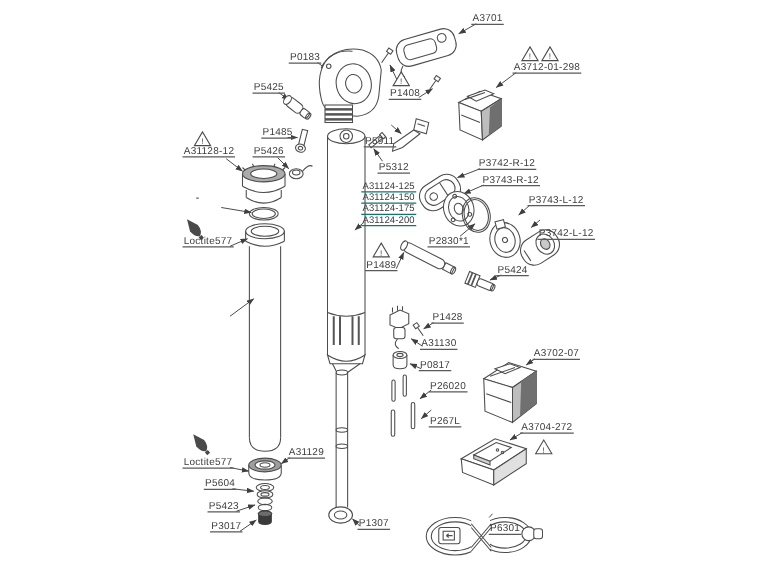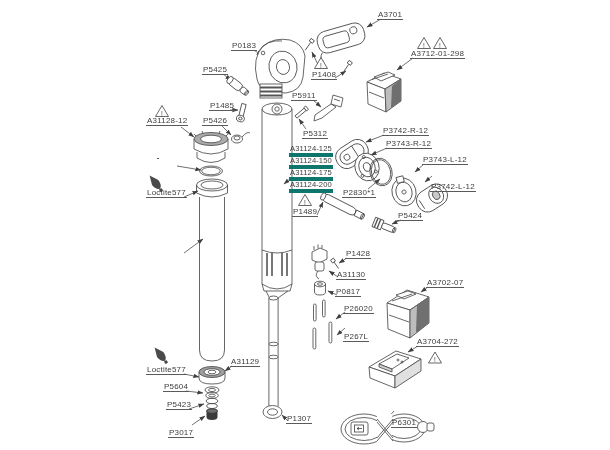--- a/index.html
+++ b/index.html
@@ -4,21 +4,21 @@
 <style>
   html,body{margin:0;padding:0;background:#fff;}
   .stage{position:relative;width:610px;height:450px;background:#ffffff;overflow:hidden;
          font-family:"Liberation Sans", sans-serif;}
   .art{position:absolute;left:0;top:0;}
   .lbl{position:absolute;font-size:8px;line-height:9px;color:#3d3d3d;
        border-bottom:1px solid #5a5a5a;padding:0 1px 0 1px;white-space:nowrap;
        letter-spacing:.2px;z-index:3;}
   .lbl-block{position:absolute;z-index:3;color:#3d3d3d;}
   .lbl-block span{display:table;font-size:7.6px;line-height:8px;
-       border-bottom:4px solid #0f766e;padding:0 1px;white-space:nowrap;letter-spacing:.1px;}
+       border-bottom:1px solid #0f766e;padding:0 1px;white-space:nowrap;letter-spacing:.1px;}
   svg{shape-rendering:geometricPrecision;}
   .ln{stroke:#4c4c4c;stroke-width:.85;fill:none;}
   .fw{stroke:#4c4c4c;stroke-width:.85;fill:#fff;}
   .tri-txt{font-family:"Liberation Sans",sans-serif;font-size:6.5px;fill:#3d3d3d;}
 </style>
 </head>
 <body>
 
 <div class="stage">
 
@@ -352,21 +352,21 @@
     <text class="tri-txt" x="435" y="362" text-anchor="middle">!</text>
   </g>
 </svg>
 
 <div class="lbl" style="left:377px;top:10px">A3701</div>
 <div class="lbl" style="left:231px;top:41px">P0183</div>
 <div class="lbl" style="left:202px;top:65px">P5425</div>
 <div class="lbl" style="left:311px;top:70px">P1408</div>
 <div class="lbl" style="left:410px;top:49px">A3712-01-298</div>
 <div class="lbl" style="left:209px;top:101px">P1485</div>
-<div class="lbl" style="left:291px;top:91px">P5911</div>
+<div class="lbl" style="left:291px;top:108px">P5911</div>
 <div class="lbl" style="left:146px;top:116px">A31128-12</div>
 <div class="lbl" style="left:202px;top:116px">P5426</div>
 <div class="lbl" style="left:302px;top:129px">P5312</div>
 <div class="lbl" style="left:382px;top:126px">P3742-R-12</div>
 <div class="lbl" style="left:385px;top:139px">P3743-R-12</div>
 <div class="lbl" style="left:157px;top:158px"></div>
 
 <div class="lbl-block" style="left:289px;top:145px">
   <span>A31124-125</span>
   <span>A31124-150</span>
@@ -386,17 +386,17 @@
 <div class="lbl" style="left:336px;top:270px">A31130</div>
 <div class="lbl" style="left:335px;top:287px">P0817</div>
 <div class="lbl" style="left:343px;top:304px">P26020</div>
 <div class="lbl" style="left:343px;top:332px">P267L</div>
 <div class="lbl" style="left:426px;top:278px">A3702-07</div>
 <div class="lbl" style="left:416px;top:337px">A3704-272</div>
 <div class="lbl" style="left:230px;top:357px">A31129</div>
 <div class="lbl" style="left:146px;top:365px">Loctite577</div>
 <div class="lbl" style="left:163px;top:382px">P5604</div>
 <div class="lbl" style="left:166px;top:400px">P5423</div>
-<div class="lbl" style="left:168px;top:428px">P3017</div>
+<div class="lbl" style="left:168px;top:416px">P3017</div>
 <div class="lbl" style="left:286px;top:414px">P1307</div>
 <div class="lbl" style="left:391px;top:418px">P6301</div>
 
 </div>
 
 </body></html>

